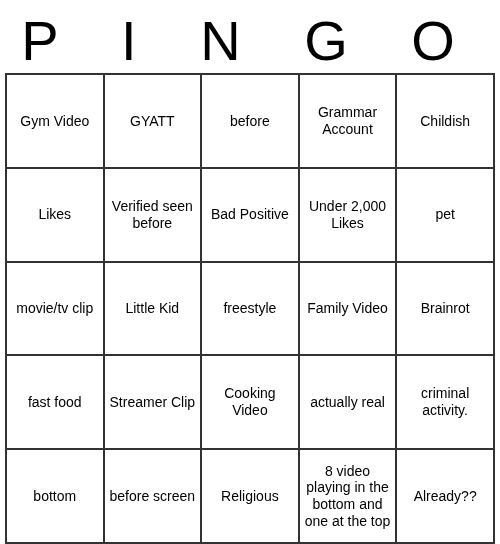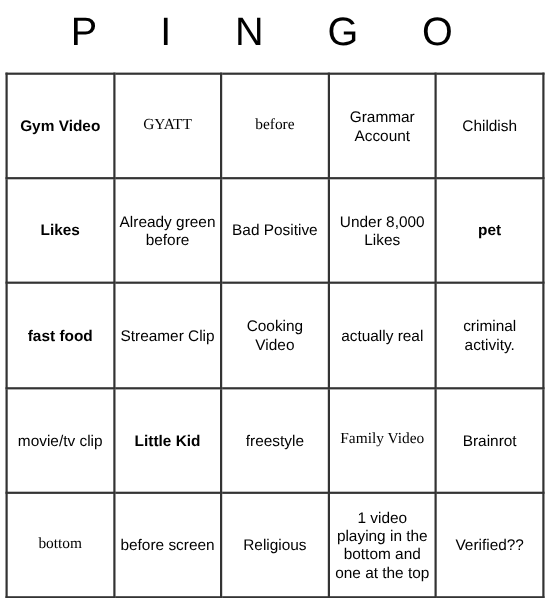--- a/index.html
+++ b/index.html
@@ -11,49 +11,48 @@
       width: 500px;
       height: 544px;
       background: white;
       font-family: Arial, sans-serif;
       display: flex;
       flex-direction: column;
       align-items: center;
       justify-content: flex-start;
     }
     .title {
-      font-size: 36px;
+      font-size: 56px;
       font-weight: normal;
       letter-spacing: 24px;
       text-align: center;
-      padding: 8px 0 16px 0;
+      padding: 8px 0 0 0;
       width: 100%;
     }
     .bingo-table {
       border-collapse: collapse;
       width: 490px;
       flex: 1;
     }
     .bingo-table td {
       border: 2px solid #333;
       text-align: center;
       vertical-align: middle;
       padding: 4px 3px;
       width: 98px;
       height: 90px;
       font-size: 14px;
       line-height: 1.2;
     }
     .large-text {
       font-size: 22px;
-      font-weight: bold;
+      font-weight: normal;
     }
     .medium-text {
       font-size: 16px;
-      font-family: Liberation Serif, serif;
     }
     .small-text {
       font-size: 12px;
     }
     .xsmall-text {
       font-size: 11px;
     }
   </style>
 </head>
 <body>
@@ -64,40 +63,40 @@
   <tbody id="bingo-body">
   <tr>
         <td class="large-text">Gym Video</td>
         <td class="medium-text">GYATT</td>
         <td class="medium-text">before</td>
         <td class="small-text">Grammar Account</td>
         <td class="small-text">Childish</td>
       </tr>
       <tr>
         <td class="large-text">Likes</td>
-        <td class="small-text">Already green before</td>
+        <td class="small-text">Verified seen before</td>
         <td class="small-text">Bad Positive</td>
-        <td class="small-text">Under 8,000 Likes</td>
+        <td class="small-text">Under 2,000 Likes</td>
         <td class="large-text">pet</td>
+      </tr>
+      <tr>
+        <td class="small-text">movie/tv clip</td>
+        <td class="large-text">Little Kid</td>
+        <td class="small-text">freestyle</td>
+        <td class="medium-text">Family Video</td>
+        <td class="small-text">Brainrot</td>
       </tr>
       <tr>
         <td class="large-text">fast food</td>
         <td class="small-text">Streamer Clip</td>
         <td class="small-text">Cooking Video</td>
         <td class="small-text">actually real</td>
         <td class="small-text">criminal activity.</td>
       </tr>
       <tr>
-        <td class="small-text">movie/tv clip</td>
-        <td class="large-text">Little Kid</td>
-        <td class="small-text">freestyle</td>
-        <td class="medium-text">Family Video</td>
-        <td class="small-text">Brainrot</td>
-      </tr>
-      <tr>
         <td class="medium-text">bottom</td>
         <td class="small-text">before screen</td>
         <td class="small-text">Religious</td>
-        <td class="xsmall-text">1 video playing in the bottom and one at the top</td>
-        <td class="small-text">Verified??</td>
+        <td class="xsmall-text">8 video playing in the bottom and one at the top</td>
+        <td class="small-text">Already??</td>
       </tr>
     </tbody>
 </table>
 
 </body></html>

